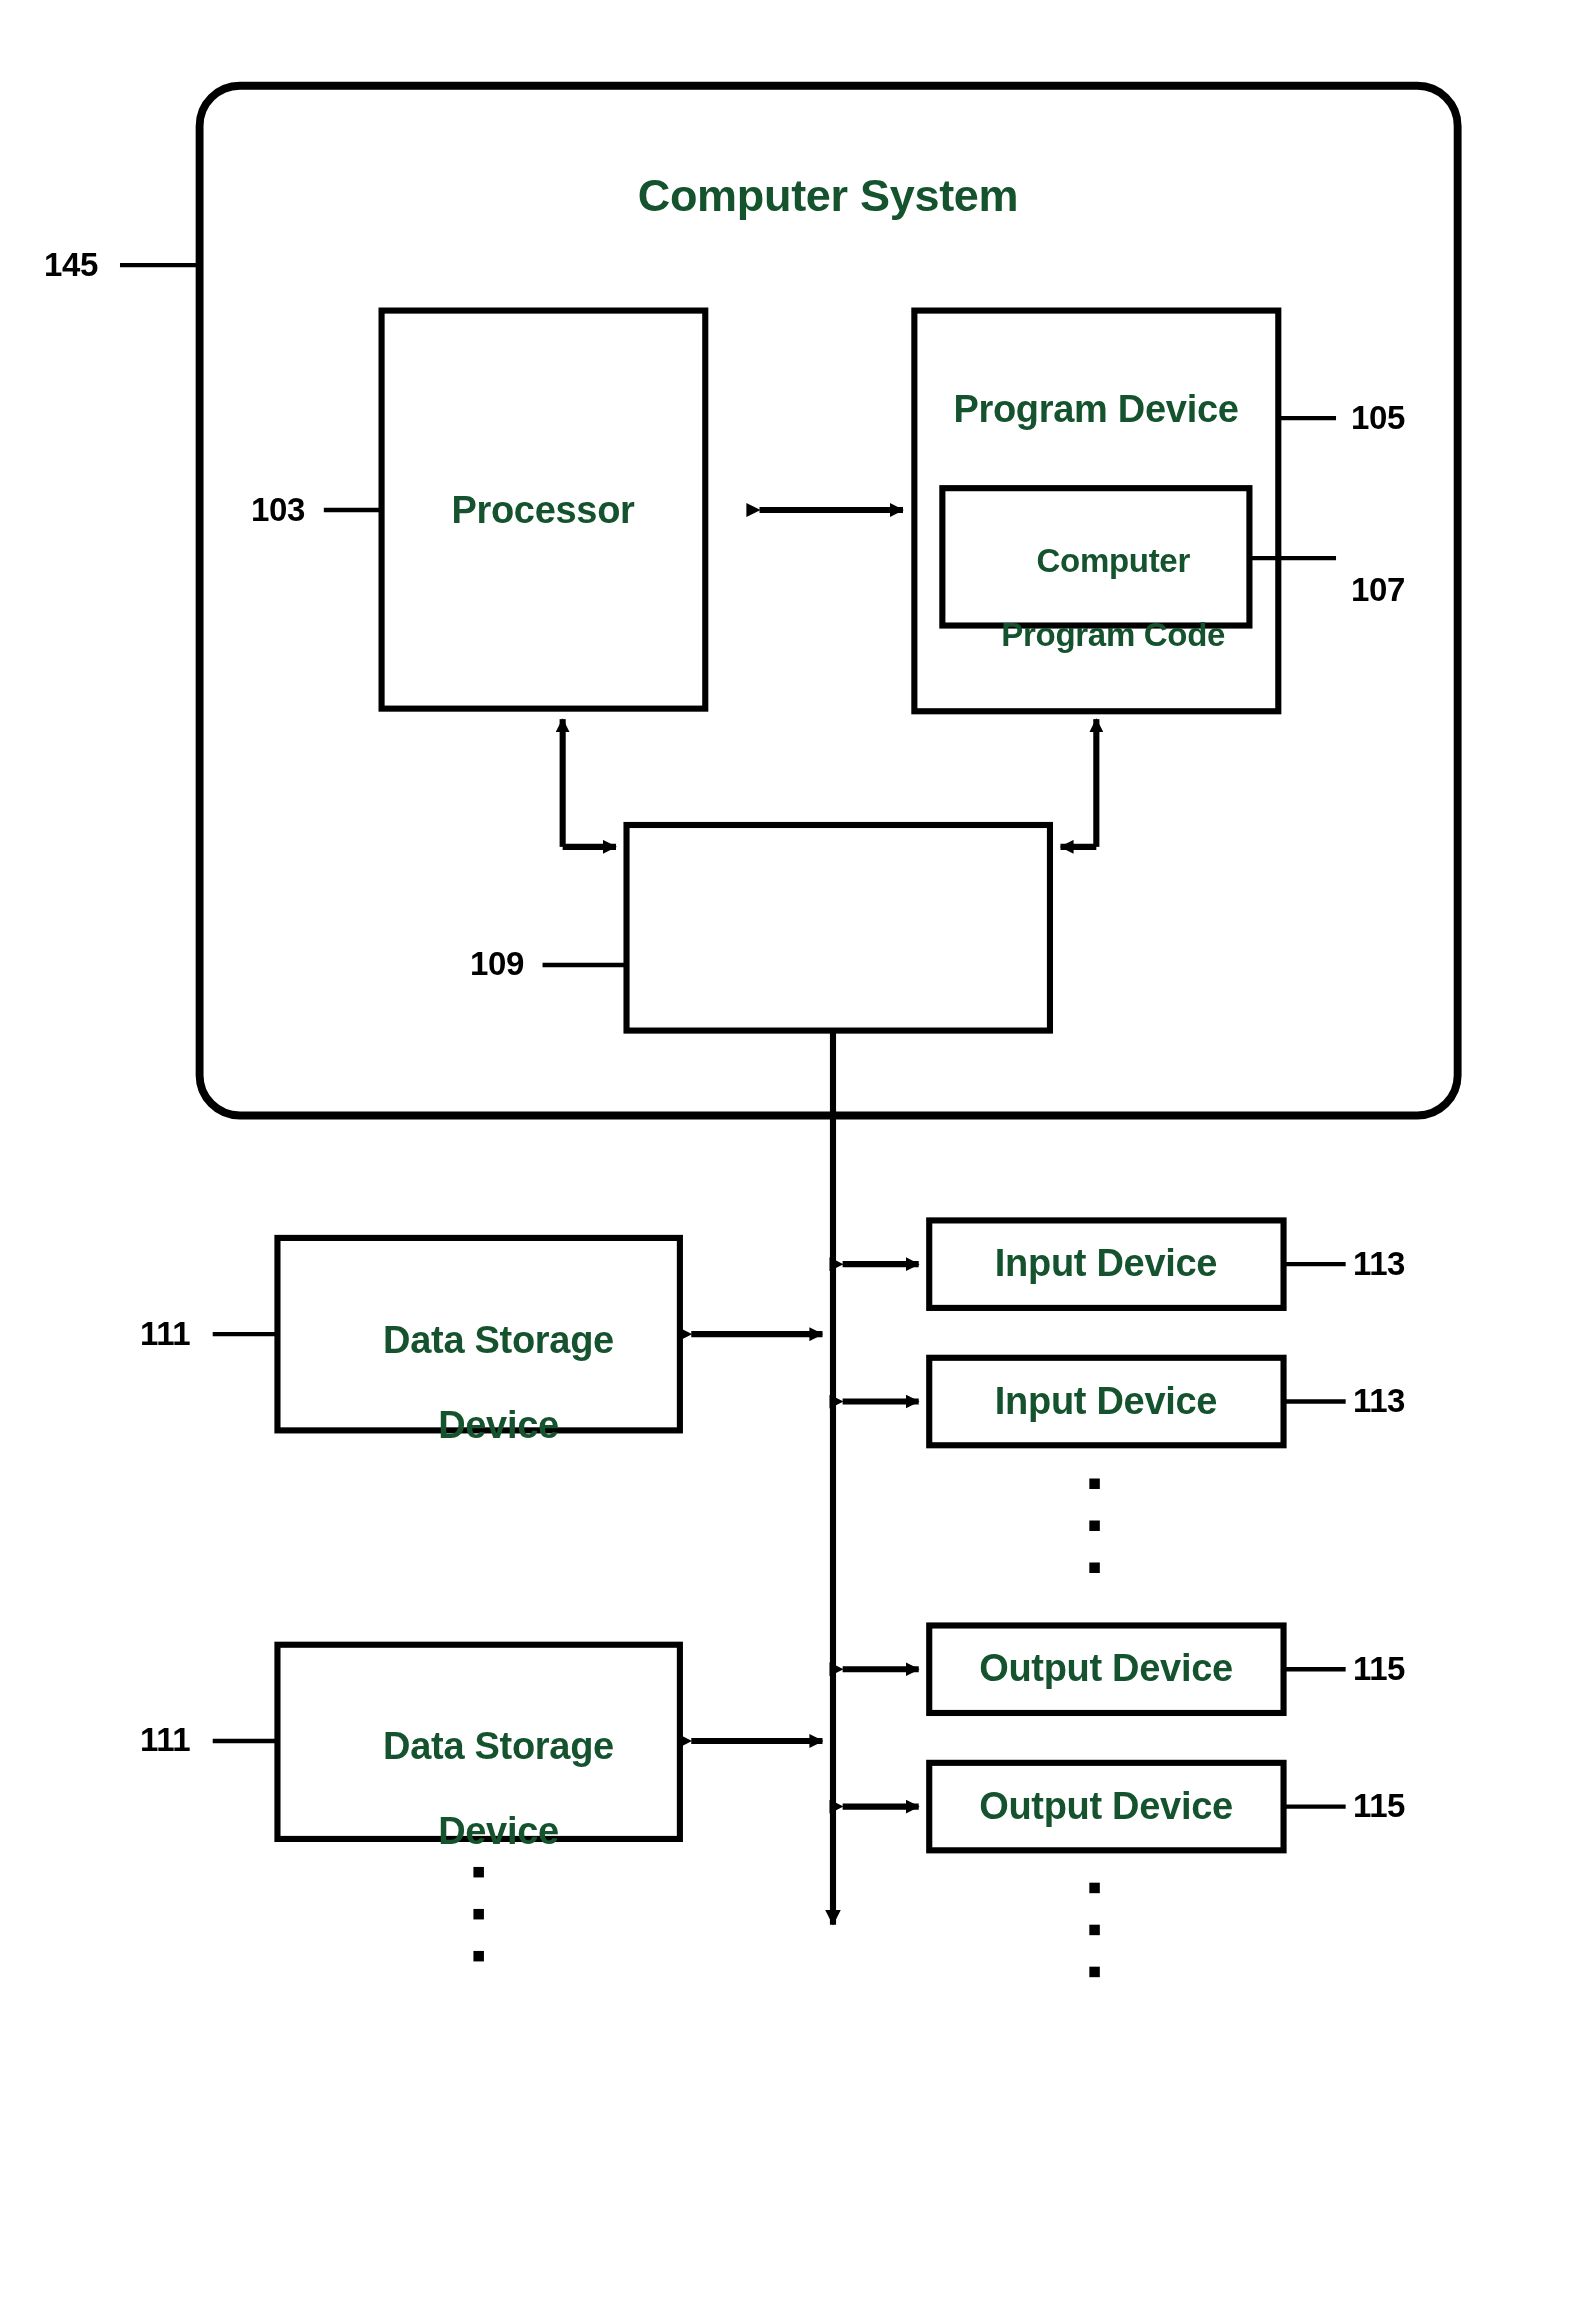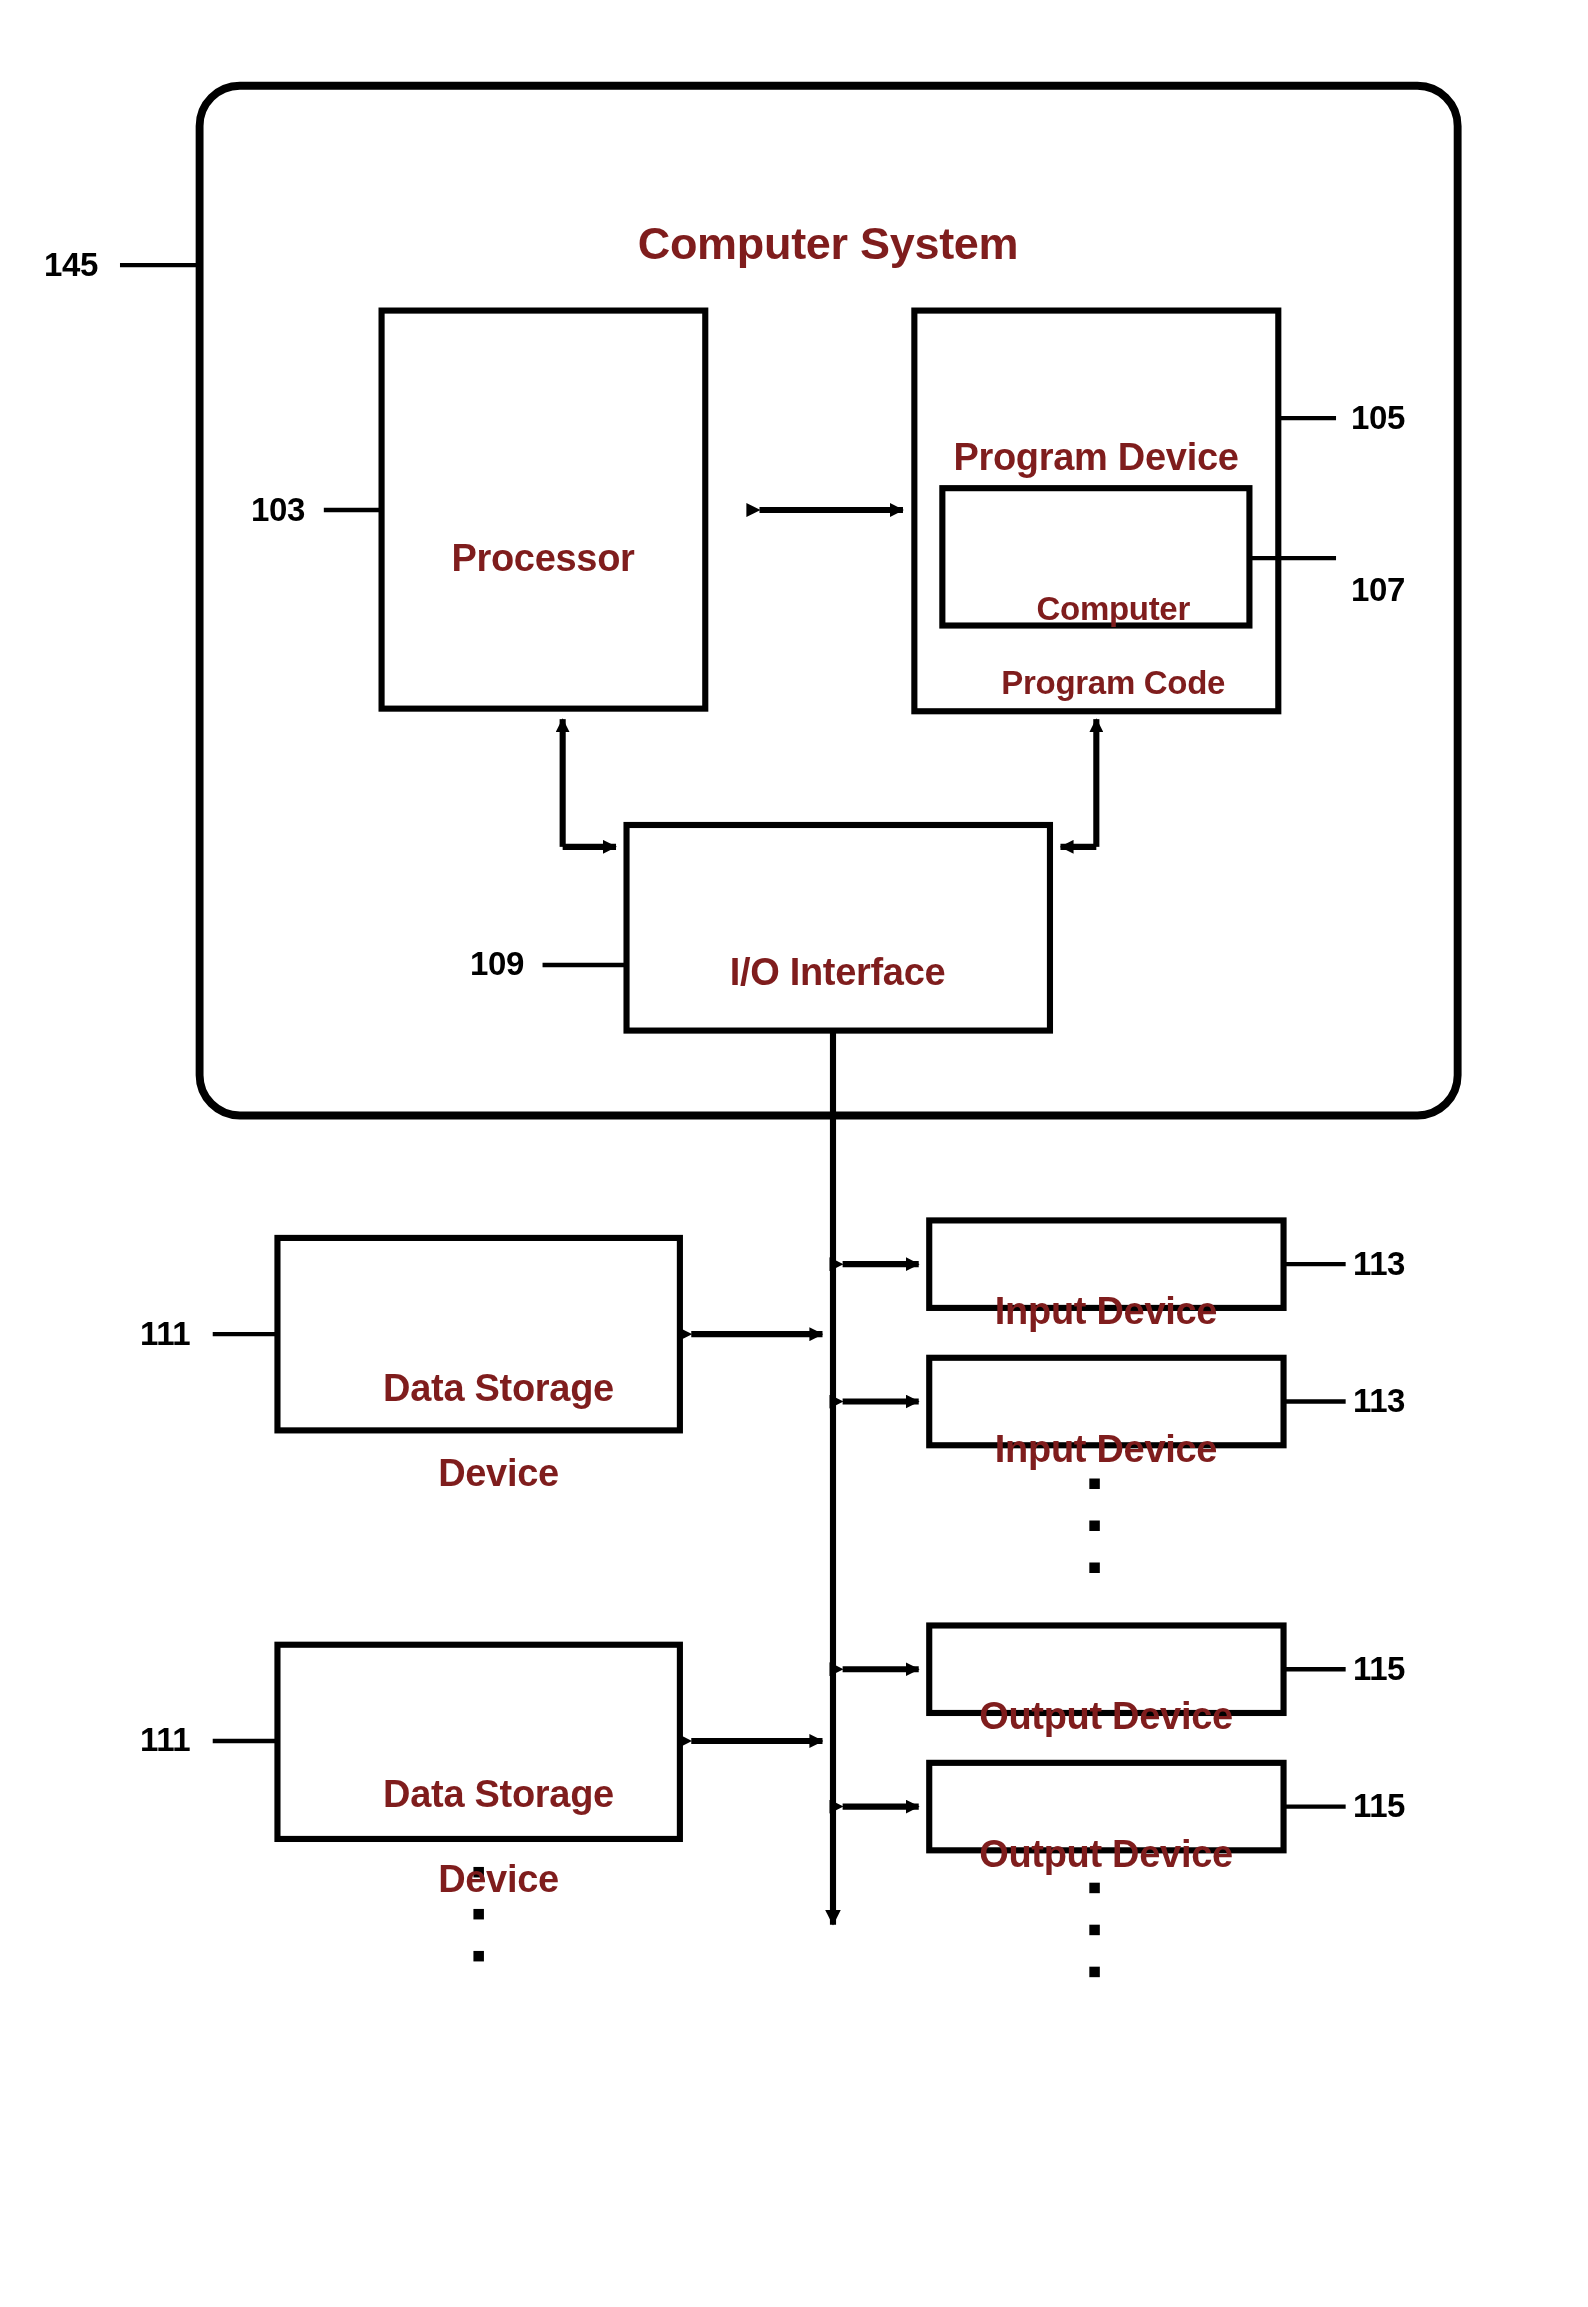--- a/index.html
+++ b/index.html
@@ -19,27 +19,26 @@
   }
   svg.layer {
     position: absolute;
     left: 0;
     top: 0;
     width: 1589px;
     height: 2307px;
   }
   .lbl {
     position: absolute;
-    color: #7f1d1d;
+    color: #14532d;
     font-weight: bold;
     line-height: 1.12;
     text-align: center;
     white-space: pre;
     letter-spacing: -0.3px;
-    margin-top: 48px;
   }
   .refnum {
     position: absolute;
     color: #000000;
     font-weight: bold;
     font-size: 33px;
     line-height: 1;
     white-space: pre;
     letter-spacing: -0.4px;
   }
@@ -224,21 +223,20 @@
 
   <div class="lbl box-title" style="left:914px; top:388px; width:364px;">Program Device</div>
   <div class="refnum" style="left:1351px; top:401px;">105</div>
 
   <div class="lbl box-sub" style="left:942px; top:506px; width:307px;">
     <span>Computer</span><br>
     <span>Program Code</span>
   </div>
   <div class="refnum" style="left:1351px; top:541px;margin-top:32px;">107</div>
 
-  <div class="lbl box-title" style="left:626px; top:903px; width:423px;">I/O Interface</div>
   <div class="refnum" style="left:470px; top:947px;">109</div>
 
   <div class="lbl box-title" style="left:277px; top:1276px; width:402px;">
     <span>Data Storage</span><br>
     <span>Device</span>
   </div>
   <div class="refnum" style="left:140px; top:1317px;">111</div>
 
   <div class="lbl box-title" style="left:277px; top:1682px; width:402px;">
     <span>Data Storage</span><br>

